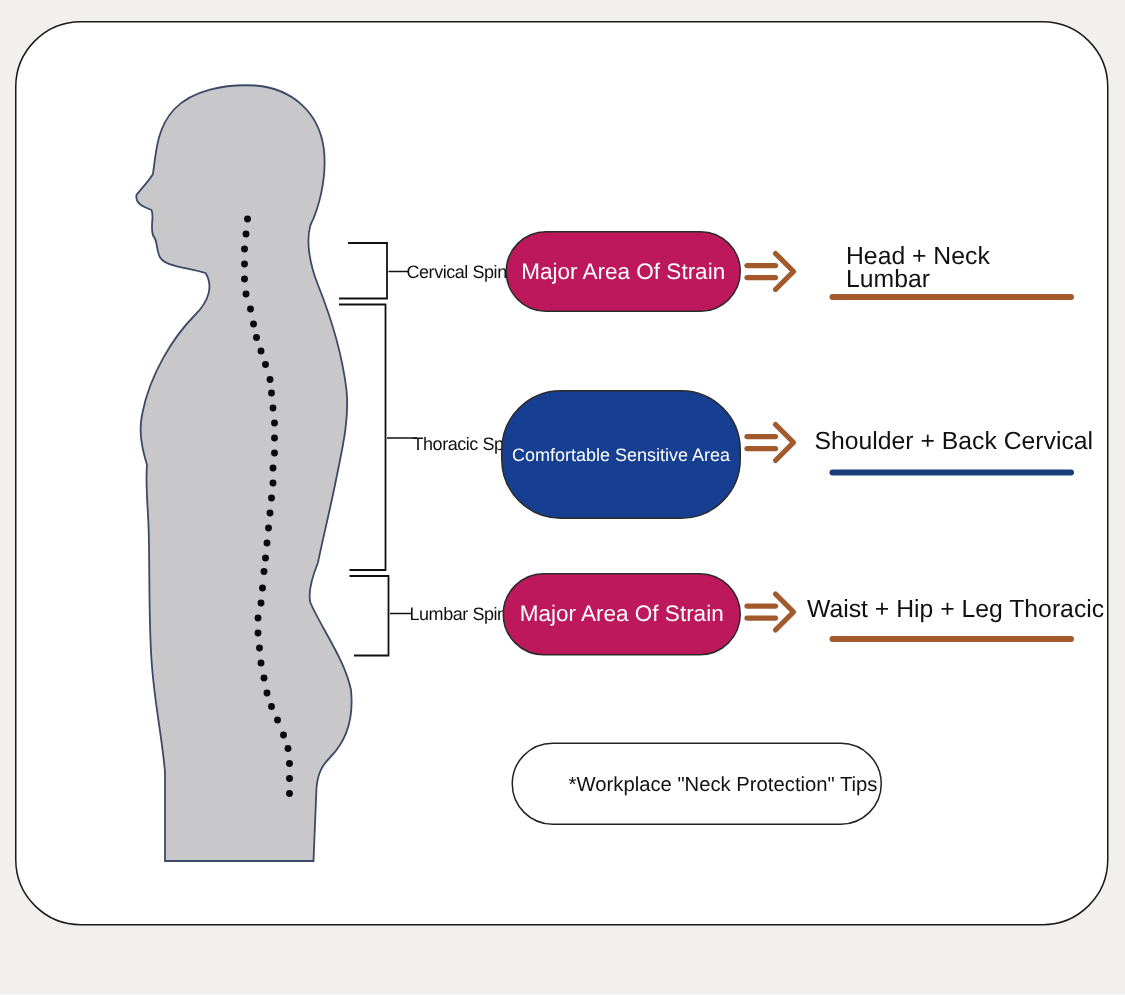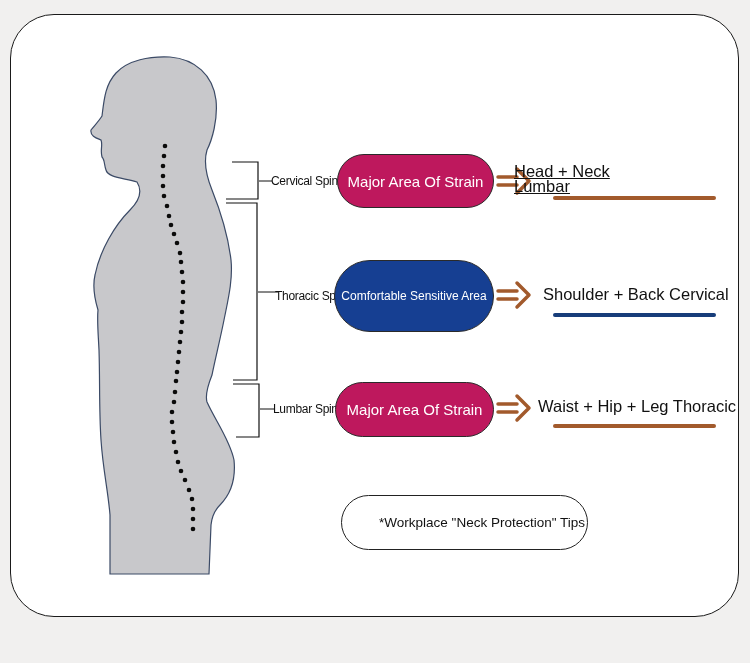--- a/index.html
+++ b/index.html
@@ -130,28 +130,28 @@
     </g>
 </svg>
 
 <div class="spine-label" style="left:271px; top:174px;">Cervical Spine</div>
 <div class="spine-label" style="left:275px; top:289px;">Thoracic Spine</div>
 <div class="spine-label" style="left:273px; top:402px;">Lumbar Spine</div>
 
 <div class="pill orange" style="left:337px; top:154px; width:157px; height:54px;">
   <span>Major Area Of Strain</span>
 </div>
-<div class="pill blue small" style="left:334px; top:260px; width:160px; height:72px;">
+<div class="pill blue small" style="left:334px; top:260px; width:160px; height:86px;">
   <span>Comfortable Sensitive Area</span>
 </div>
 <div class="pill orange" style="left:335px; top:382px; width:159px; height:55px;">
   <span>Major Area Of Strain</span>
 </div>
 
-<div class="support" style="left:514px; top:164px;text-decoration:underline;">
+<div class="support" style="left:564px; top:164px;">
   <div>Head + Neck</div>
   <div>Lumbar</div>
 </div>
 <div class="underline" style="left:553px; top:196px; width:163px; background:#a25a2c;"></div>
 
 <div class="support" style="left:543px; top:287px;">Shoulder + Back Cervical</div>
 <div class="underline" style="left:553px; top:313px; width:163px; background:#173d7a;"></div>
 
 <div class="support" style="left:538px; top:399px;">Waist + Hip + Leg Thoracic</div>
 <div class="underline" style="left:553px; top:424px; width:163px; background:#a25a2c;"></div>

